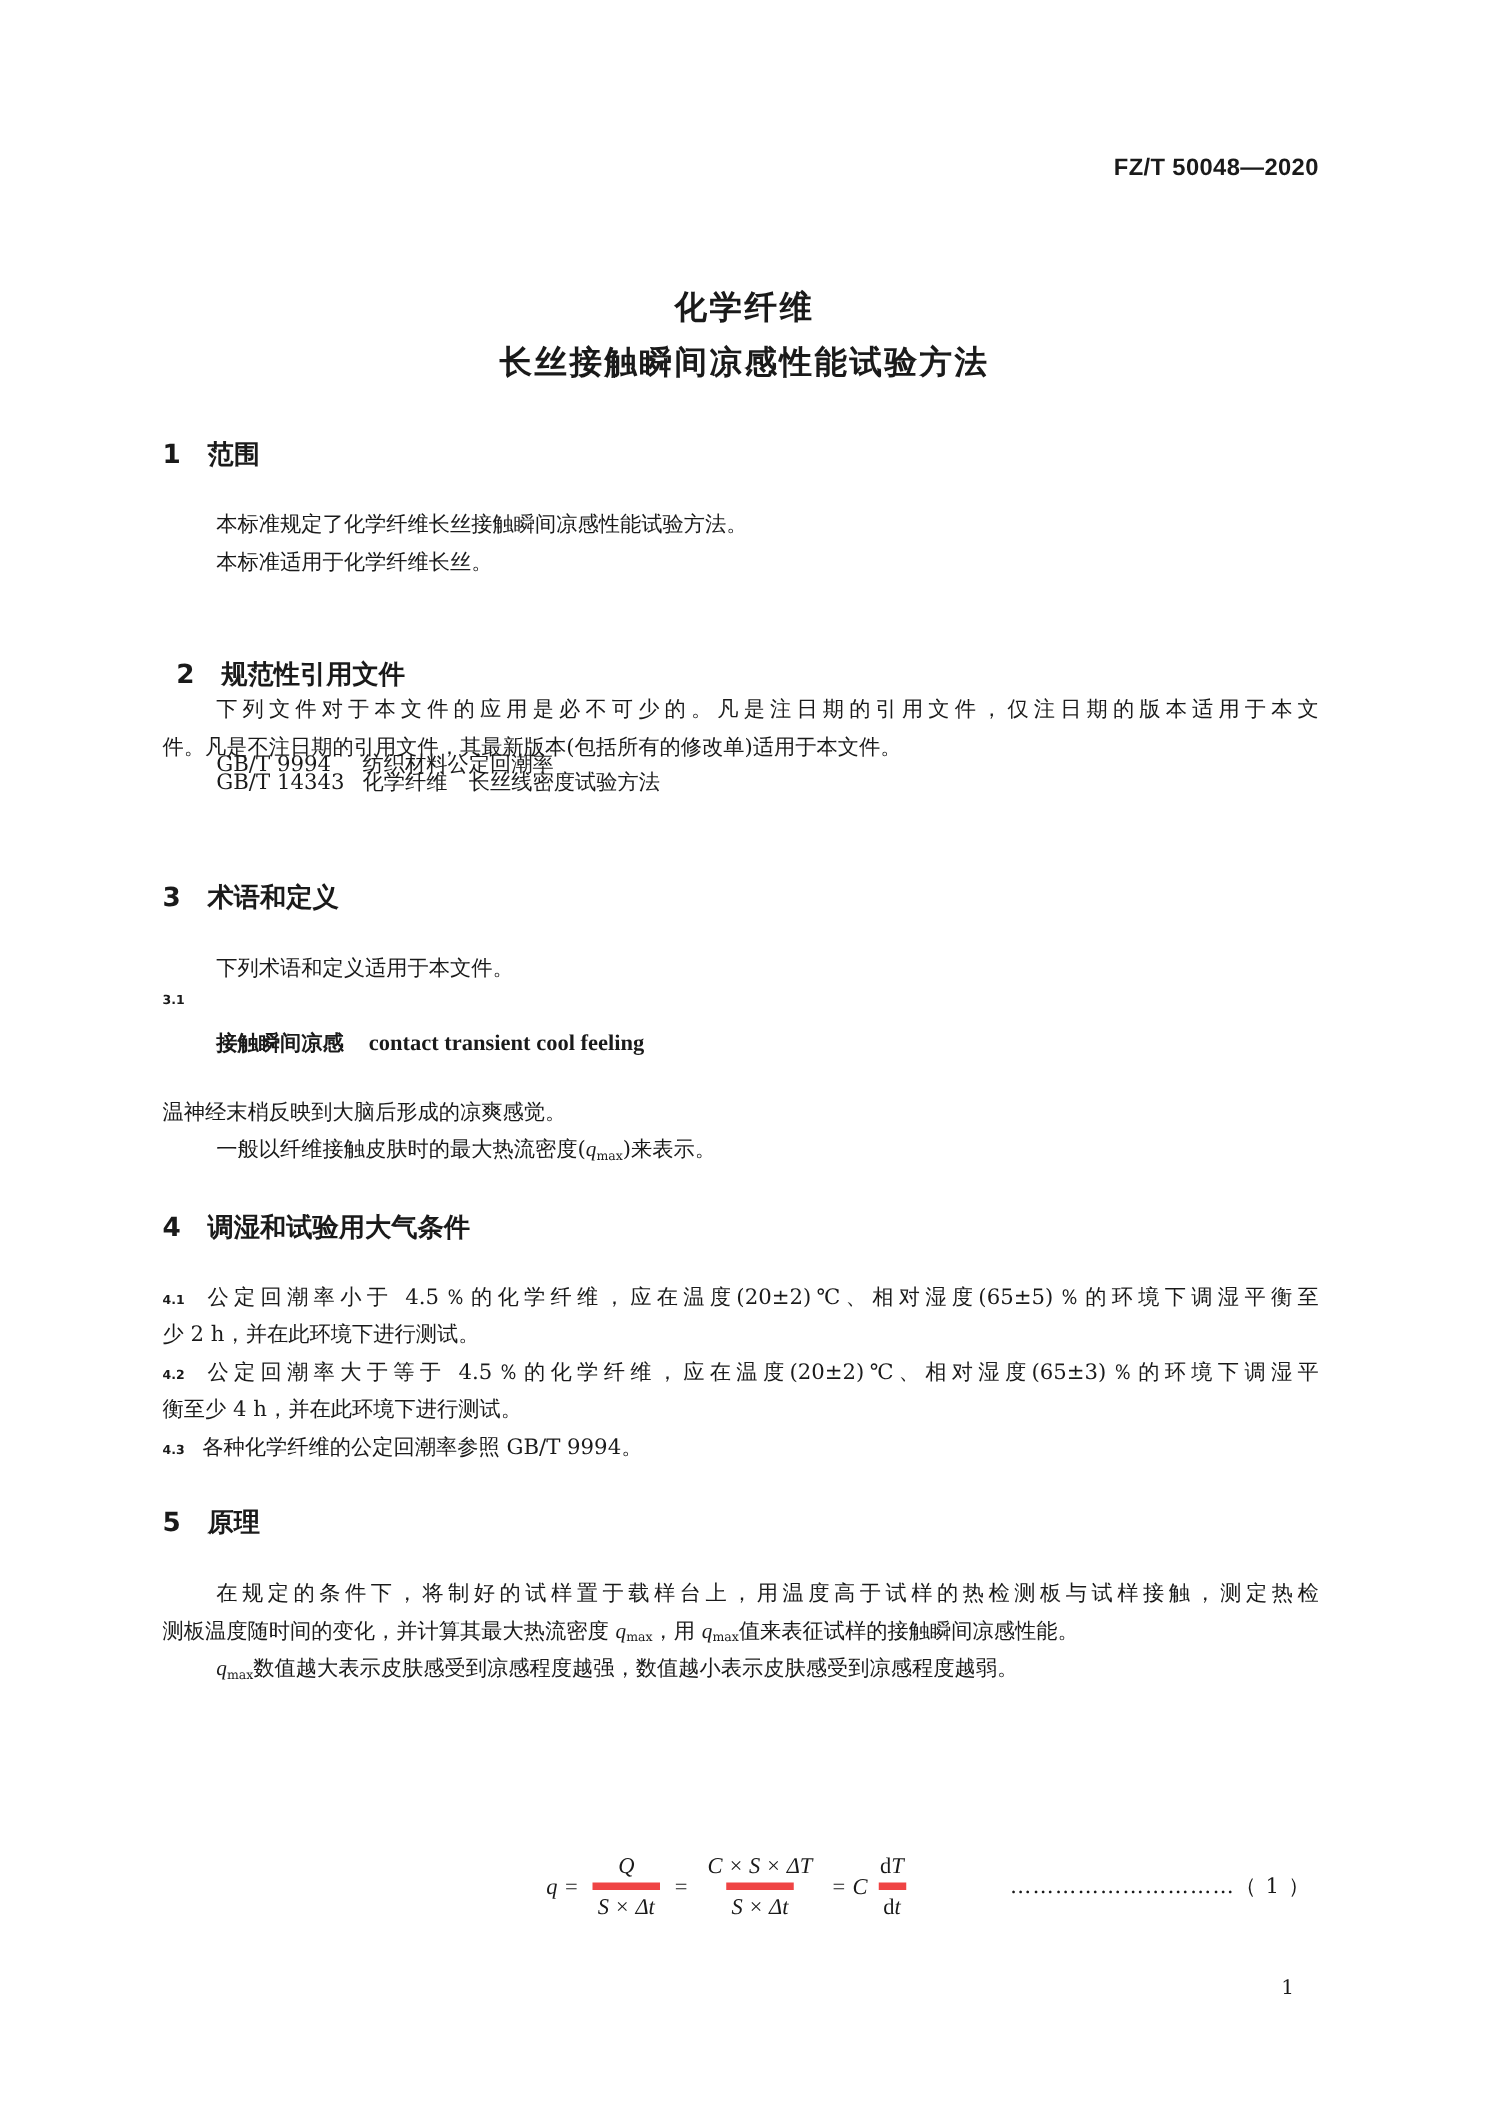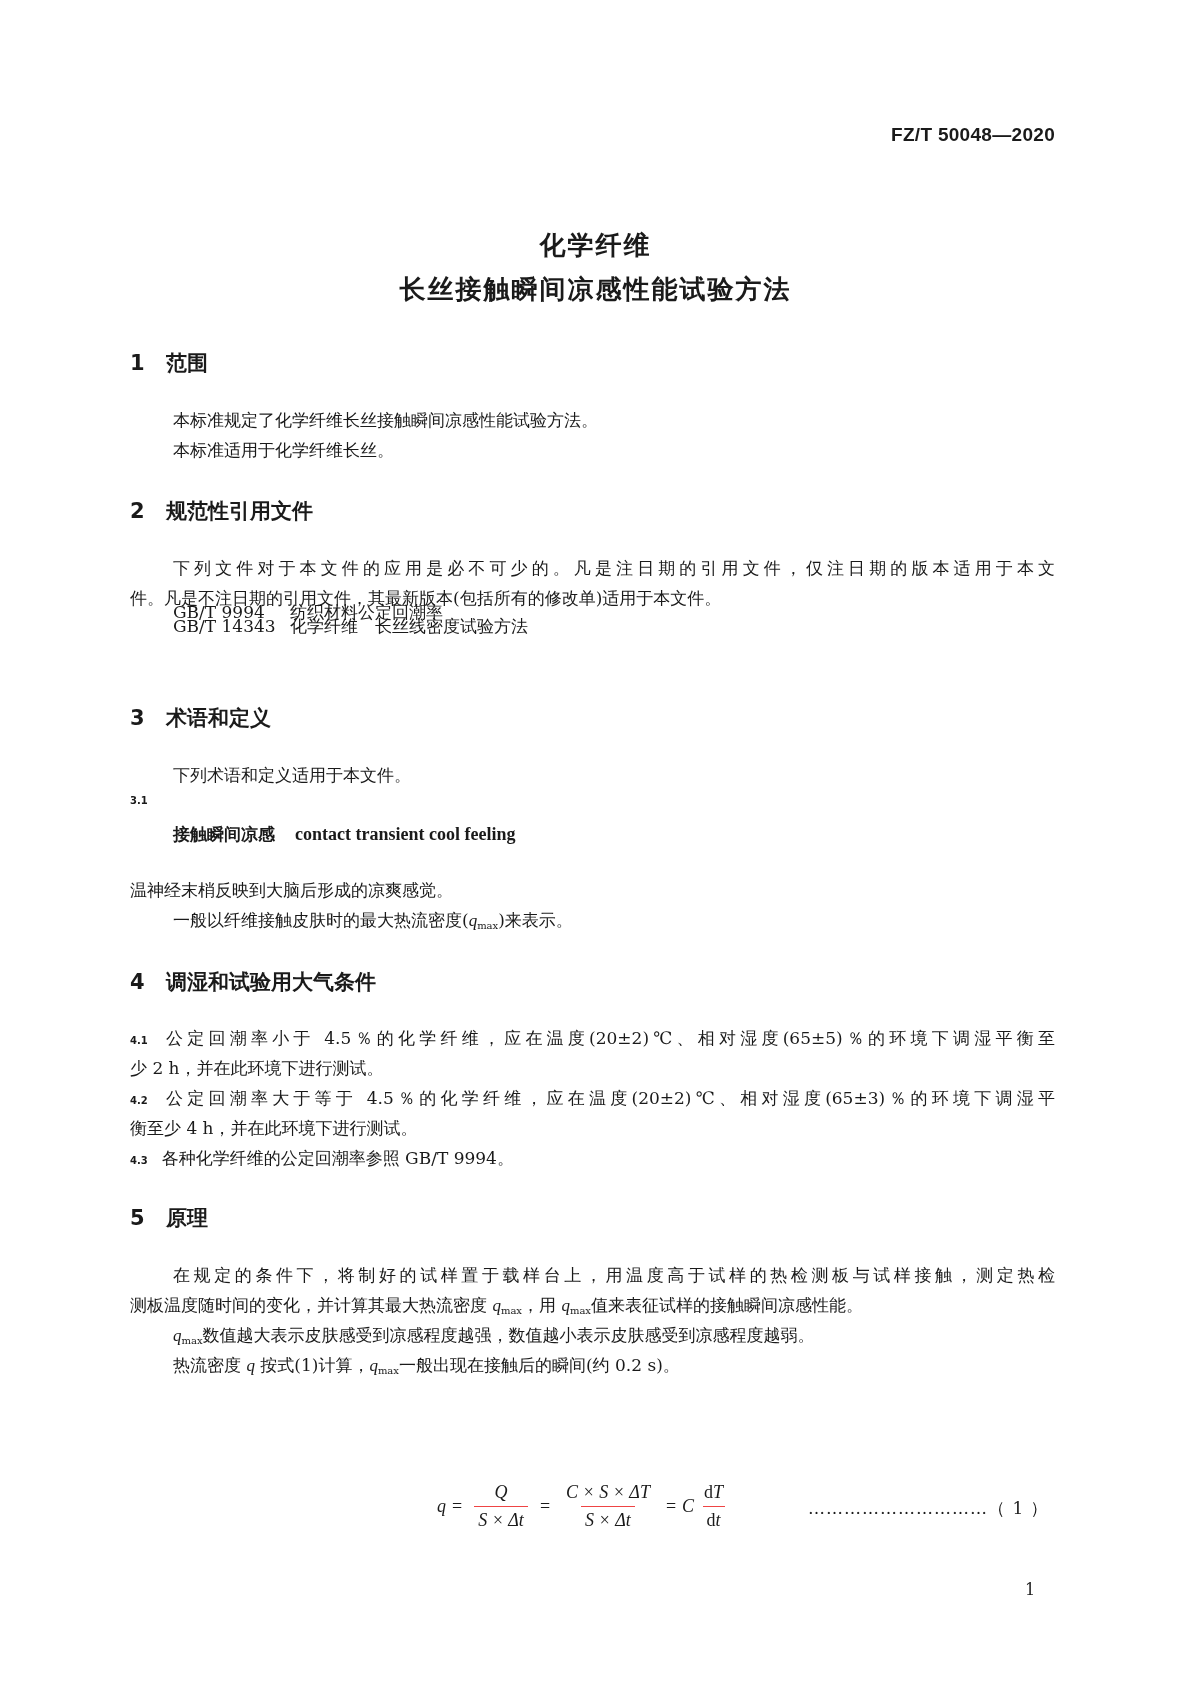--- a/index.html
+++ b/index.html
@@ -77,21 +77,21 @@
     left: 437px; top: 1482px;
     display: flex; align-items: center;
     font-family: "Liberation Serif", "DejaVu Serif", serif;
     font-size: 18px;
   }
   .frac {
     display: inline-flex; flex-direction: column; align-items: center;
     margin: 0 6px;
   }
   .frac .num-part { padding: 0 4px 3px; font-style: italic; }
-  .frac .den-part { border-top: 1px solid #ef4444; padding: 3px 4px 0; font-style: italic; }
+  .frac .den-part { border-top: 6px solid #ef4444; padding: 3px 4px 0; font-style: italic; }
   .frac .upright { font-style: normal; }
   .formula .ital { font-style: italic; }
   .eq-label {
     left: 808px; top: 1497px;
     font-size: 17px;
     letter-spacing: 1px;
   }
   .page-num {
     left: 1025px; top: 1580px;
     font-size: 16px;
@@ -106,21 +106,21 @@
 
   <div class="abs title l1">化学纤维</div>
   <div class="abs title l2">长丝接触瞬间凉感性能试验方法</div>
 
   <div class="abs h1" style="top:349px;">
     <span class="num">1</span><span>范围</span>
   </div>
   <div class="abs p indent" style="top:410px;">本标准规定了化学纤维长丝接触瞬间凉感性能试验方法。</div>
   <div class="abs p indent" style="top:440px;">本标准适用于化学纤维长丝。</div>
 
-  <div class="abs h1" style="top:497px;">
+  <div class="abs h1" style="top:525px;margin-left:11px;">
     <span class="num">2</span><span>规范性引用文件</span>
   </div>
   <div class="abs p" style="left:173px; width:882px; top:558px; text-align:justify; text-align-last:justify; white-space:normal;">下列文件对于本文件的应用是必不可少的。凡是注日期的引用文件，仅注日期的版本适用于本文</div>
   <div class="abs p flush" style="top:588px;">件。凡是不注日期的引用文件，其最新版本(包括所有的修改单)适用于本文件。</div>
   <div class="abs p indent" style="top:602px;">
     <span style="display:inline-block; width:117px;">GB/T 9994</span><span>纺织材料公定回潮率</span>
   </div>
   <div class="abs p indent" style="top:616px;">
     <span style="display:inline-block; width:117px;">GB/T 14343</span><span>化学纤维　长丝线密度试验方法</span>
   </div>
@@ -156,23 +156,20 @@
   <div class="abs h1" style="top:1204px;">
     <span class="num">5</span><span>原理</span>
   </div>
   <div class="abs p" style="left:173px; width:882px; top:1265px; text-align:justify; text-align-last:justify; white-space:normal;">在规定的条件下，将制好的试样置于载样台上，用温度高于试样的热检测板与试样接触，测定热检</div>
   <div class="abs p flush" style="top:1295px;">
     <span>测板温度随时间的变化，并计算其最大热流密度 </span><span class="ital">q</span><span class="sub">max</span><span>，用 </span><span class="ital">q</span><span class="sub">max</span><span>值来表征试样的接触瞬间凉感性能。</span>
   </div>
   <div class="abs p indent" style="top:1325px;">
     <span class="ital">q</span><span class="sub">max</span><span>数值越大表示皮肤感受到凉感程度越强，数值越小表示皮肤感受到凉感程度越弱。</span>
   </div>
-  <div class="abs p indent" style="top:1355px;">
-    <span>热流密度 </span><span class="ital">q</span><span> 按式(1)计算，</span><span class="ital">q</span><span class="sub">max</span><span>一般出现在接触后的瞬间(约 0.2 s)。</span>
-  </div>
 
   <div class="abs formula">
     <span class="ital">q</span>
     <span style="margin:0 6px;">=</span>
     <span class="frac">
       <span class="num-part">Q</span>
       <span class="den-part">S × Δt</span>
     </span>
     <span style="margin:0 6px;">=</span>
     <span class="frac">

